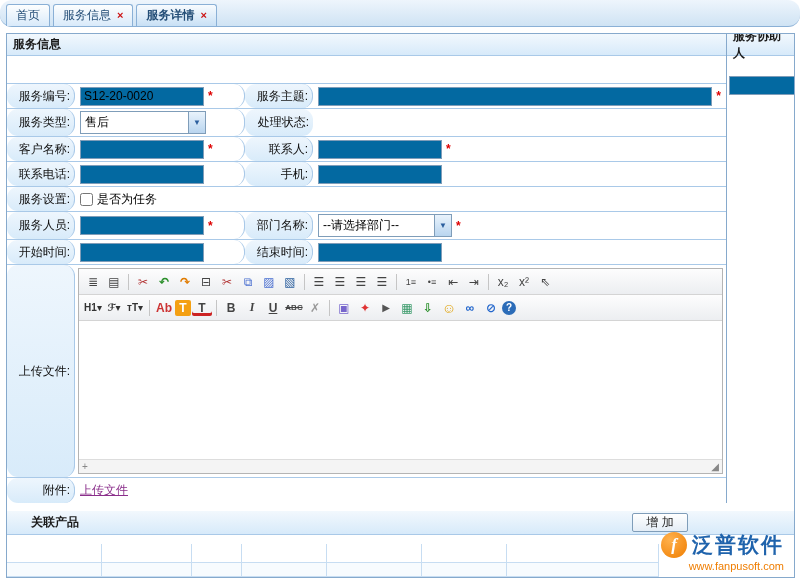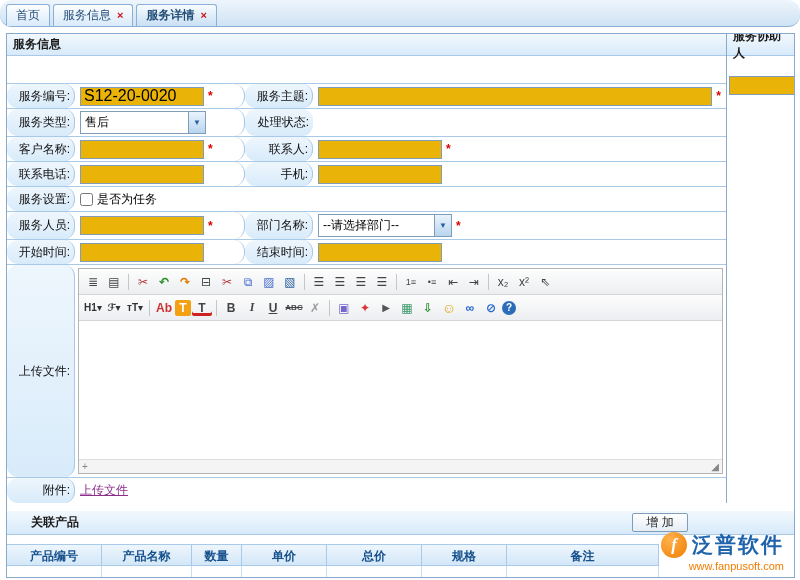--- a/index.html
+++ b/index.html
@@ -28,21 +28,21 @@
   .assist-cell input { width: 100%; }
 
   
   .frow { display: grid; grid-template-columns: 68px 170px 68px 1fr; min-height: 25px; border-bottom: 1px solid #a9c9e8; }
   .frow.two-col { grid-template-columns: 68px 1fr; }
   .frow > div { border-right: 1px solid #a9c9e8; border-radius: 11px; }
   .frow > div:last-child { border-right: none; }
   .lbl { background: linear-gradient(#eef6fd, #d8ebfa); display: flex; align-items: center; justify-content: flex-end;
          padding-right: 4px; color: #111; }
   .fld { display: flex; align-items: center; gap: 4px; padding: 2px 5px; background: #fff; }
-  input[type="text"] { height: 19px; border: 1px solid #7f9db9; font-size: 16px; padding: 1px 3px; width: 124px; background:#eab308; }
+  input[type="text"] { height: 19px; border: 1px solid #7f9db9; font-size: 12px; padding: 1px 3px; width: 124px; background:#0369a1; }
   .fill { flex: 1; width: auto; }
   .req { color: #dd0000; font-weight: bold; }
   .fakesel { width: 126px; height: 23px; border: 1px solid #7f9db9; background: #fff; display: flex; align-items: center;
              justify-content: space-between; padding-left: 4px; cursor: pointer; }
   .fakesel.dept { width: 134px; }
   .dd-btn { width: 17px; height: 100%; background: linear-gradient(#e9f3fc, #b9d5ef); border-left: 1px solid #7f9db9;
             color: #2b5f9e; font-size: 8px; display: flex; align-items: center; justify-content: center; }
   .radio, .chk { display: flex; align-items: center; gap: 4px; margin-right: 16px; cursor: pointer; }
   .radio input, .chk input { width: 13px; height: 13px; }
 
@@ -299,29 +299,20 @@
         </div>
       </div>
     </div>
 
     <div class="related-bar" data-name="related-products-bar">
       <span data-name="related-products-title">关联产品</span>
       <button class="add-btn" data-name="add-product-button">增 加</button>
     </div>
 
     <div class="ptable" data-name="product-table">
-      <div class="prow phead" data-name="product-table-header">
-        <div data-name="col-product-no">产品编号</div>
-        <div data-name="col-product-name">产品名称</div>
-        <div data-name="col-quantity">数量</div>
-        <div data-name="col-unit-price">单价</div>
-        <div data-name="col-total-price">总价</div>
-        <div data-name="col-spec">规格</div>
-        <div data-name="col-remark">备注</div>
-      </div>
       <div class="prow pempty" data-name="product-table-empty-row">
         <div></div>
           <div></div>
           <div></div>
           <div></div>
           <div></div>
           <div></div>
           <div></div>
       </div>
       <div class="prow pempty2" data-name="product-table-empty-row">

